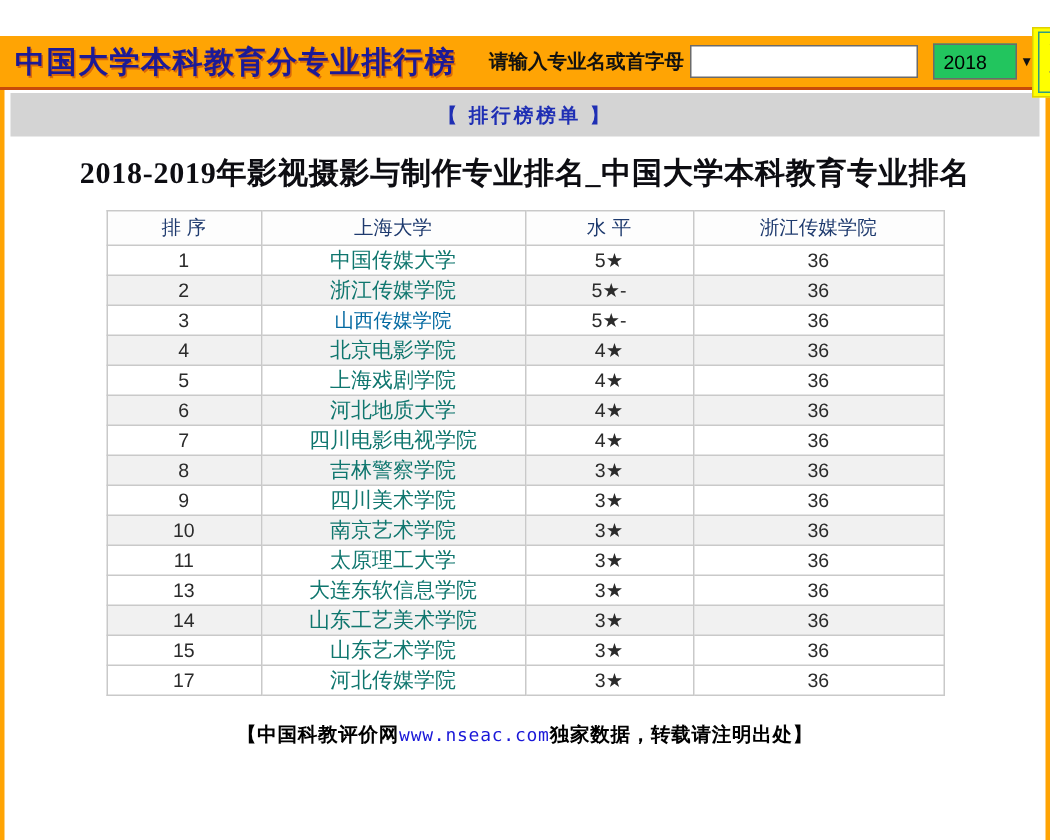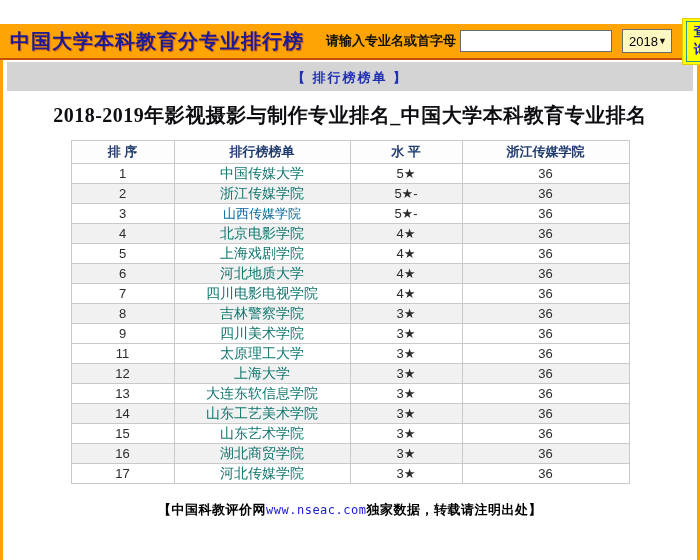--- a/index.html
+++ b/index.html
@@ -40,26 +40,27 @@
     margin-left: 4px;
     width: 152px; height: 22px;
     border: 1px solid #6b6b6b;
     background: #fff;
     font-size: 13px;
     padding: 0 4px;
   }
   .year-select {
     margin-left: 10px;
     width: 56px; height: 24px;
-    background: #fef9c3;
+    background: #22c55e;
     border: 1px solid #6b6b6b;
     display: flex; align-items: center; justify-content: space-between;
     padding: 0 4px 0 6px;
     font-size: 13px; color: #000;
     cursor: default;
+    gap: 22px;
   }
   .year-select .arrow { font-size: 9px; color: #111; }
   .query-btn {
     margin-left: 10px;
     background: #FFFF00;
     border: 1px solid #e0d000;
     padding: 2px 3px;
     cursor: pointer;
   }
   .query-btn .inner {
@@ -104,21 +105,21 @@
     table-layout: fixed;
   }
   .rank-table th, .rank-table td {
     border: 1px solid #c9c9c9;
     text-align: center;
     padding: 0;
     overflow: hidden; white-space: nowrap;
   }
   .rank-table th {
     height: 23px;
-    font-size: 13px; font-weight: bold;
+    font-size: 13px; font-weight: normal;
     color: #1e3a6e;
     background: #fdfdfd;
   }
   .rank-table td {
     height: 20px;
     font-size: 13px;
     color: #2b2b2b;
   }
   .rank-table tr.alt td { background: #f1f1f1; }
   .rank-table td .school-link {
@@ -168,21 +169,21 @@
   <table class="rank-table">
     <colgroup>
       <col style="width:103px">
       <col style="width:176px">
       <col style="width:112px">
       <col style="width:167px">
     </colgroup>
     <thead>
       <tr>
         <th>排 序</th>
-        <th>排行榜榜单</th>
+        <th>上海大学</th>
         <th>水 平</th>
         <th>浙江传媒学院</th>
       </tr>
     </thead>
     <tbody>
         <tr>
           <td>1</td>
           <td><a class="school-link" href="#">中国传媒大学</a></td>
           <td class="level-text">5★</td>
           <td>36</td>
@@ -228,53 +229,47 @@
           <td><a class="school-link" href="#">吉林警察学院</a></td>
           <td class="level-text">3★</td>
           <td>36</td>
         </tr>
         <tr>
           <td>9</td>
           <td><a class="school-link" href="#">四川美术学院</a></td>
           <td class="level-text">3★</td>
           <td>36</td>
         </tr>
+        <tr class="alt">
+          <td>10</td>
+          <td><a class="school-link" href="#">南京艺术学院</a></td>
+          <td class="level-text">3★</td>
+          <td>36</td>
+        </tr>
         <tr>
           <td>11</td>
           <td><a class="school-link" href="#">太原理工大学</a></td>
           <td class="level-text">3★</td>
           <td>36</td>
         </tr>
-        <tr class="alt">
-          <td>12</td>
-          <td><a class="school-link" href="#">上海大学</a></td>
-          <td class="level-text">3★</td>
-          <td>36</td>
-        </tr>
         <tr>
           <td>13</td>
           <td><a class="school-link" href="#">大连东软信息学院</a></td>
           <td class="level-text">3★</td>
           <td>36</td>
         </tr>
         <tr class="alt">
           <td>14</td>
           <td><a class="school-link" href="#">山东工艺美术学院</a></td>
           <td class="level-text">3★</td>
           <td>36</td>
         </tr>
         <tr>
           <td>15</td>
           <td><a class="school-link" href="#">山东艺术学院</a></td>
-          <td class="level-text">3★</td>
-          <td>36</td>
-        </tr>
-        <tr class="alt">
-          <td>16</td>
-          <td><a class="school-link" href="#">湖北商贸学院</a></td>
           <td class="level-text">3★</td>
           <td>36</td>
         </tr>
         <tr>
           <td>17</td>
           <td><a class="school-link" href="#">河北传媒学院</a></td>
           <td class="level-text">3★</td>
           <td>36</td>
         </tr>
       </tbody>

